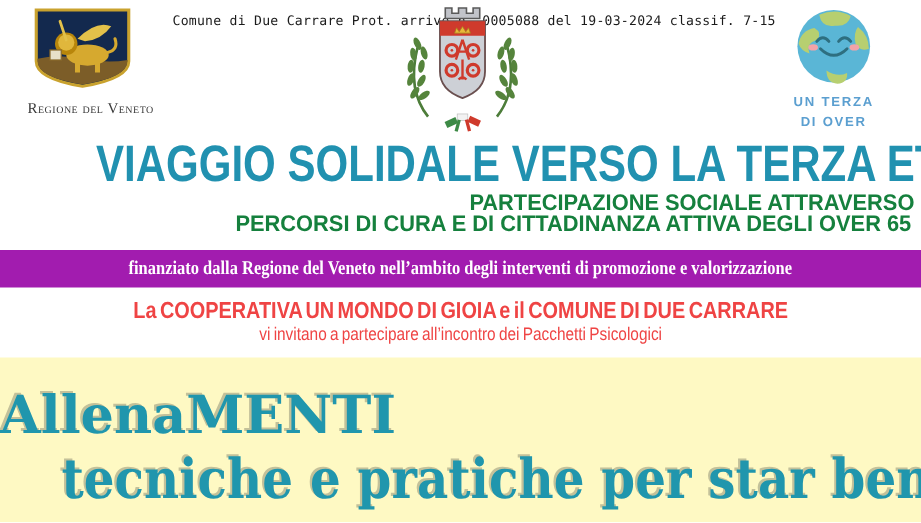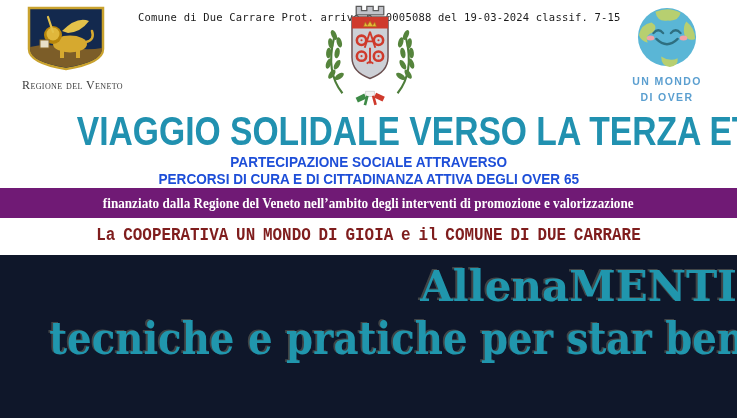--- a/index.html
+++ b/index.html
@@ -15,37 +15,37 @@
   .protocol{position:absolute;left:138px;top:11px;font-family:"DejaVu Sans Mono",monospace;
     font-size:10.5px;color:#1b1b1b;letter-spacing:.2px;white-space:nowrap;}
   .stemma{position:absolute;left:317px;top:0;width:106px;height:106px;z-index:2;}
   .gioia{position:absolute;right:20px;top:6px;width:100px;text-align:center;}
   .gioia-caption{font-size:10.5px;font-weight:bold;color:#5b9fd0;letter-spacing:1.4px;
     line-height:13px;margin-top:3px;white-space:nowrap;}
   
   .title-row{flex:none;text-align:center;margin-top:3px;height:44px;}
   .title-text{display:inline-block;font-weight:bold;font-size:41px;line-height:44px;
     color:#2191b0;transform:scaleX(0.82);transform-origin:center;white-space:nowrap;}
-  .subtitle{flex:none;text-align:center;color:#1d4ed8;font-weight:bold;
-    font-size:14px;line-height:17px;margin-top:1px;}
+  .subtitle{flex:none;text-align:right;color:#15803d;font-weight:bold;
+    font-size:18px;line-height:17px;margin-top:1px;}
   .subtitle-line{display:inline-block;transform:scaleX(0.97);transform-origin:center;white-space:nowrap;}
   
-  .band{flex:none;background:#701a75;color:#ffffff;text-align:center;
-    padding:5px 0 6px;}
+  .band{flex:none;background:#a21caf;color:#ffffff;text-align:center;
+    margin-top:12px;padding:5px 0 6px;}
   .band-line{display:block;}
   .band-line span{display:inline-block;font-family:"Liberation Serif",serif;font-weight:bold;
     font-size:15.5px;line-height:19px;transform:scaleX(0.85);transform-origin:center;white-space:nowrap;}
   
-  .invitation{flex:none;text-align:center;color:#7f1d1d;font-family:Liberation Mono, monospace;margin-top:6px;}
+  .invitation{flex:none;text-align:center;color:#ef4444;font-family:Liberation Sans, sans-serif;margin-top:6px;}
   .inv1 span{display:inline-block;font-size:18.5px;font-weight:600;transform:scaleX(0.86);
     transform-origin:center;white-space:nowrap;word-spacing:-2px;line-height:23px;}
   .inv2 span{display:inline-block;font-size:14.5px;transform:scaleX(0.85);
     transform-origin:center;white-space:nowrap;word-spacing:-1px;line-height:19px;}
   
-  .event{flex:1;background:#0f172a;text-align:right;margin-top:8px;padding-top:8px;overflow:hidden;}
+  .event{flex:1;background:#fef9c3;text-align:left;margin-top:8px;padding-top:22px;overflow:hidden;}
   .event-title{font-family:"DejaVu Serif",serif;font-weight:bold;font-size:42px;line-height:48px;
     color:#2096ad;text-shadow:-2px -1px 0 rgba(125,125,105,.45);}
   .event-sub{display:inline-block;font-family:"DejaVu Serif",serif;font-weight:bold;font-size:44px;
     line-height:56px;color:#2096ad;transform:scaleX(0.88);transform-origin:center;white-space:nowrap;
     text-shadow:-2px -1px 0 rgba(125,125,105,.45);}
 </style>
 </head>
 <body>
 
 <div class="page">
@@ -136,40 +136,41 @@
         <path d="M52,16 q9,7 9,18 q-7,3 -11,-4 q-2,-9 2,-14 z" fill="#b7cf70"></path>
         <path d="M26,52 q9,6 17,2 q1,8 -8,9 q-9,-1 -9,-11 z" fill="#b7cf70"></path>
         <g stroke="#2e6f80" stroke-width="2.4" fill="none" stroke-linecap="round">
           <path d="M18,28 q5,-6 10,0"></path>
           <path d="M36,28 q5,-6 10,0"></path>
           <path d="M21,34 q11,11 22,0"></path>
         </g>
         <ellipse cx="15" cy="33" rx="4" ry="2.6" fill="#f2a3a8"></ellipse>
         <ellipse cx="49" cy="33" rx="4" ry="2.6" fill="#f2a3a8"></ellipse>
       </svg>
-      <div class="gioia-caption">UN MONDO</div>
+      <div class="gioia-caption">UN TERZA</div>
       <div class="gioia-caption">DI OVER</div>
     </div>
   </div>
 
   <div class="title-row">
     <span class="title-text">VIAGGIO SOLIDALE VERSO LA TERZA ETÀ</span>
   </div>
 
   <div class="subtitle">
     <div><span class="subtitle-line">PARTECIPAZIONE SOCIALE ATTRAVERSO</span></div>
     <div><span class="subtitle-line">PERCORSI DI CURA E DI CITTADINANZA ATTIVA DEGLI OVER 65</span></div>
   </div>
 
   <div class="band">
     <div class="band-line"><span>finanziato dalla Regione del Veneto nell’ambito degli interventi di promozione e valorizzazione</span></div>
   </div>
 
   <div class="invitation">
     <div class="inv1"><span>La COOPERATIVA UN MONDO DI GIOIA e il COMUNE DI  DUE CARRARE</span></div>
+    <div class="inv2"><span>vi invitano a partecipare all’incontro dei  Pacchetti Psicologici</span></div>
   </div>
 
   <div class="event">
     <div class="event-title">AllenaMENTI</div>
     <div><span class="event-sub">tecniche e pratiche per star bene</span></div>
   </div>
 
 </div>
 
 </body></html>

